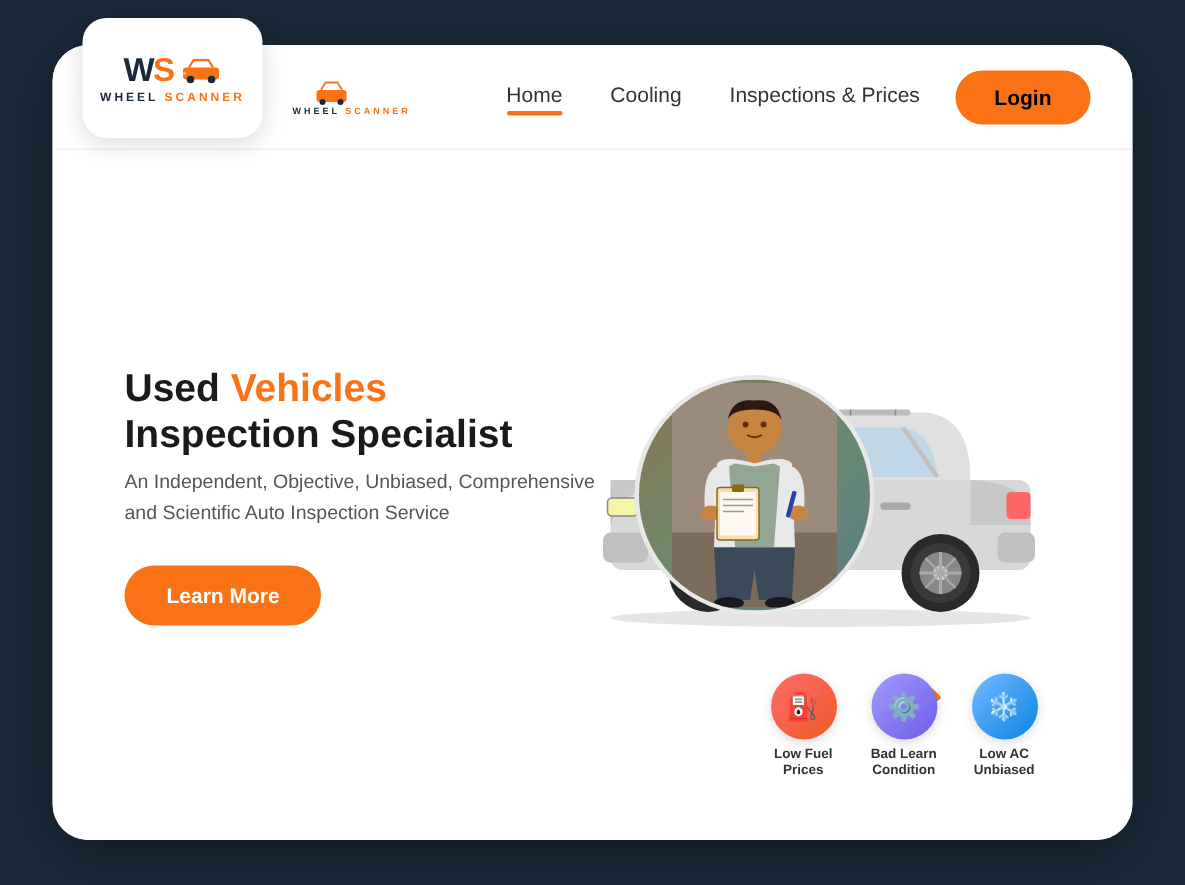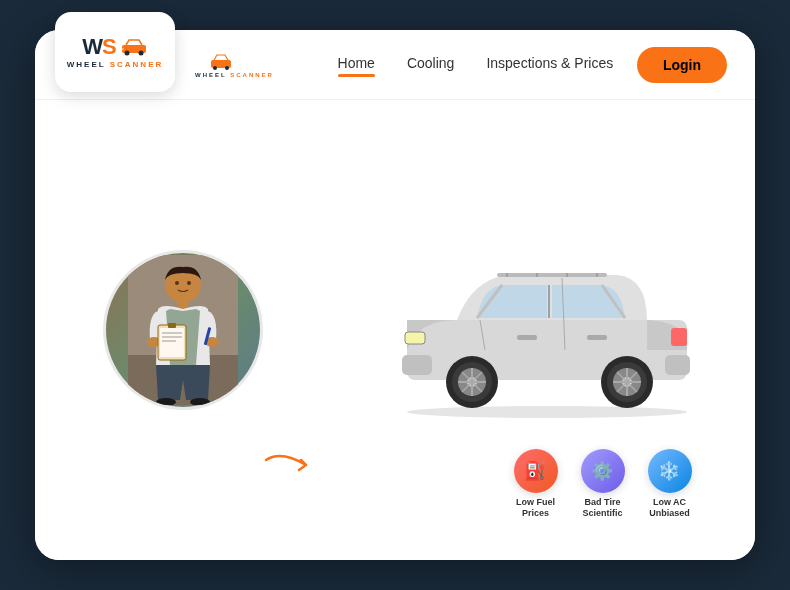--- a/index.html
+++ b/index.html
@@ -337,20 +337,28 @@
       <div class="nav-links">
         <a class="nav-link active">Home</a>
         <a class="nav-link">Cooling</a>
         <a class="nav-link">Inspections &amp; Prices</a>
       </div>
 
       <button class="nav-login-btn">Login</button>
     </nav>
 
     <section class="hero">
+      <div class="hero-left">
+        <h1 class="hero-title">
+          <span>Used </span><span class="highlight">Vehicles</span><br>
+          <span>Inspection Specialist</span>
+        </h1>
+        <p class="hero-subtitle">An Independent, Objective, Unbiased, Comprehensive and Scientific Auto Inspection Service</p>
+        <button class="learn-more-btn">Learn More</button>
+      </div>
 
       <div class="hero-right">
 
         <div class="mechanic-circle">
           <svg class="mechanic-svg" viewBox="0 0 110 150">
 
             <rect width="110" height="150" fill="#9B8B7A"></rect>
             <rect y="100" width="110" height="50" fill="#7A6B5A"></rect>
 
             <circle cx="55" cy="30" r="18" fill="#C68642"></circle>
@@ -457,21 +465,21 @@
           <path d="M5 15 Q20 5 45 20 L40 15 M45 20 L38 25" fill="none" stroke="#f97316" stroke-width="2.5" stroke-linecap="round" stroke-linejoin="round"></path>
         </svg>
 
         <div class="feature-badges">
           <div class="feature-badge">
             <div class="badge-icon fuel">⛽</div>
             <span class="badge-label">Low Fuel Prices</span>
           </div>
           <div class="feature-badge">
             <div class="badge-icon tire">⚙️</div>
-            <span class="badge-label">Bad Tire Scientific</span>
+            <span class="badge-label">Bad Learn Condition</span>
           </div>
           <div class="feature-badge">
             <div class="badge-icon ac">❄️</div>
             <span class="badge-label">Low AC Unbiased</span>
           </div>
         </div>
       </div>
     </section>
   </div>
 </div>

